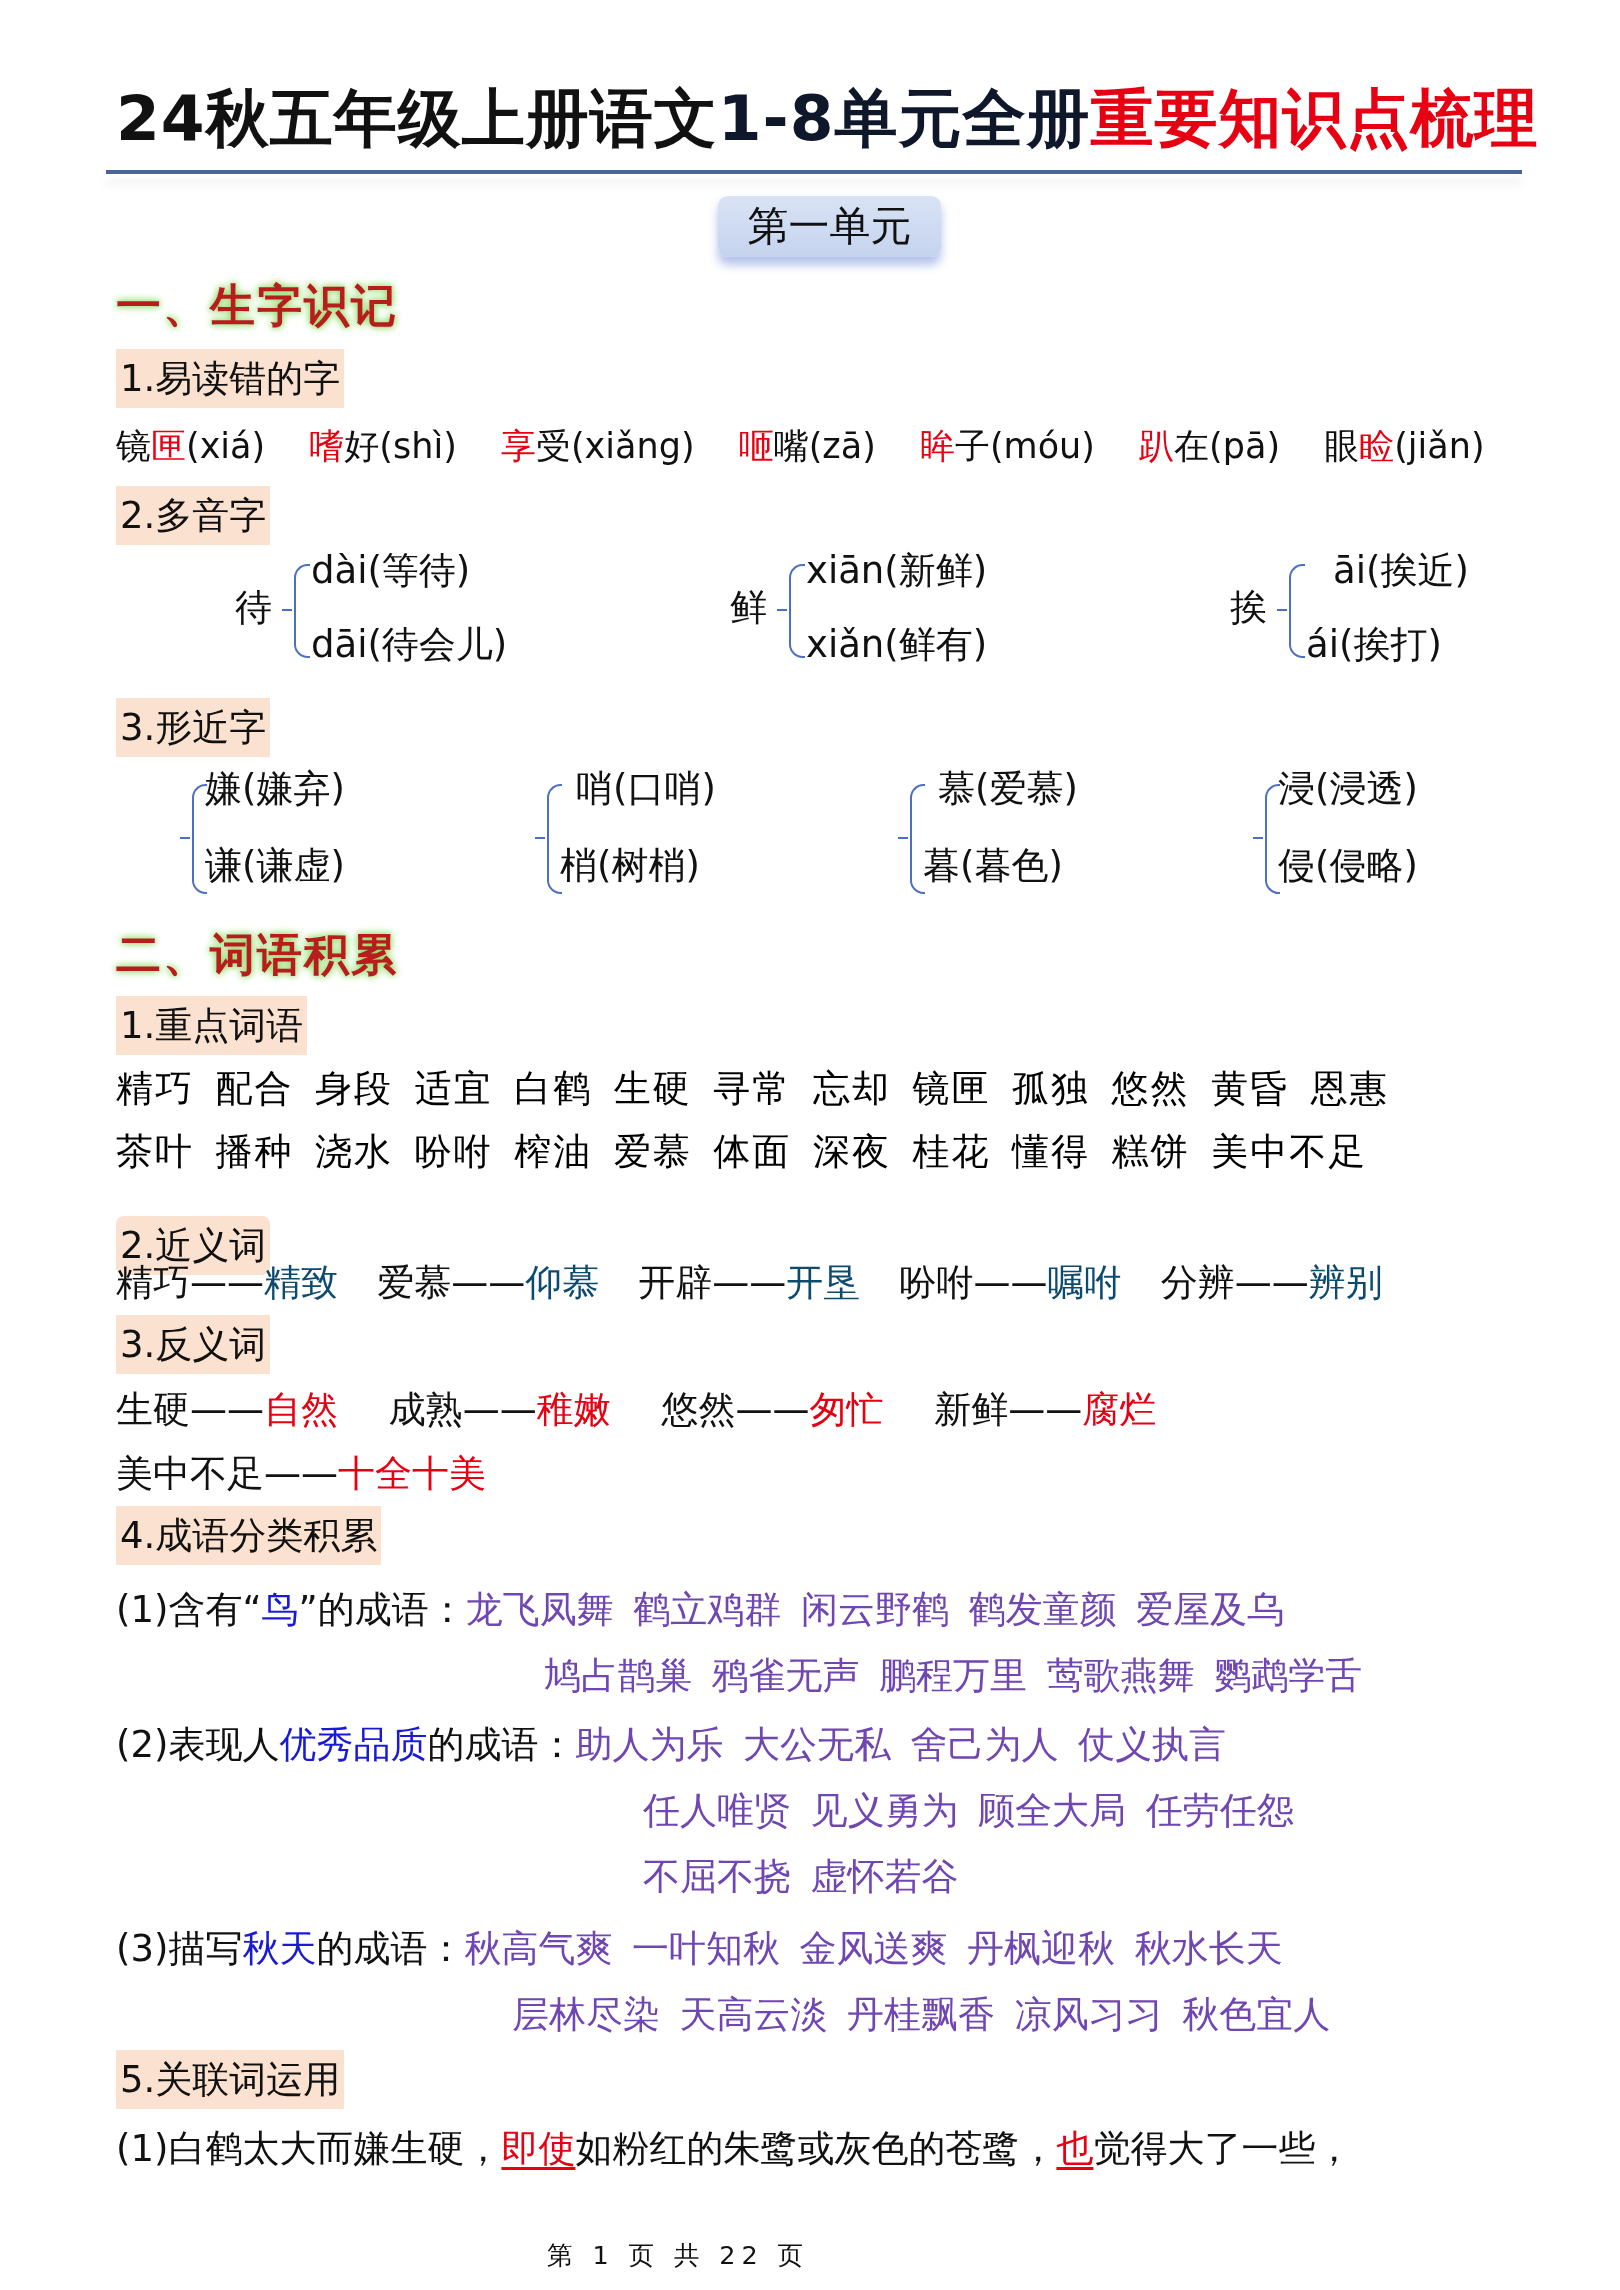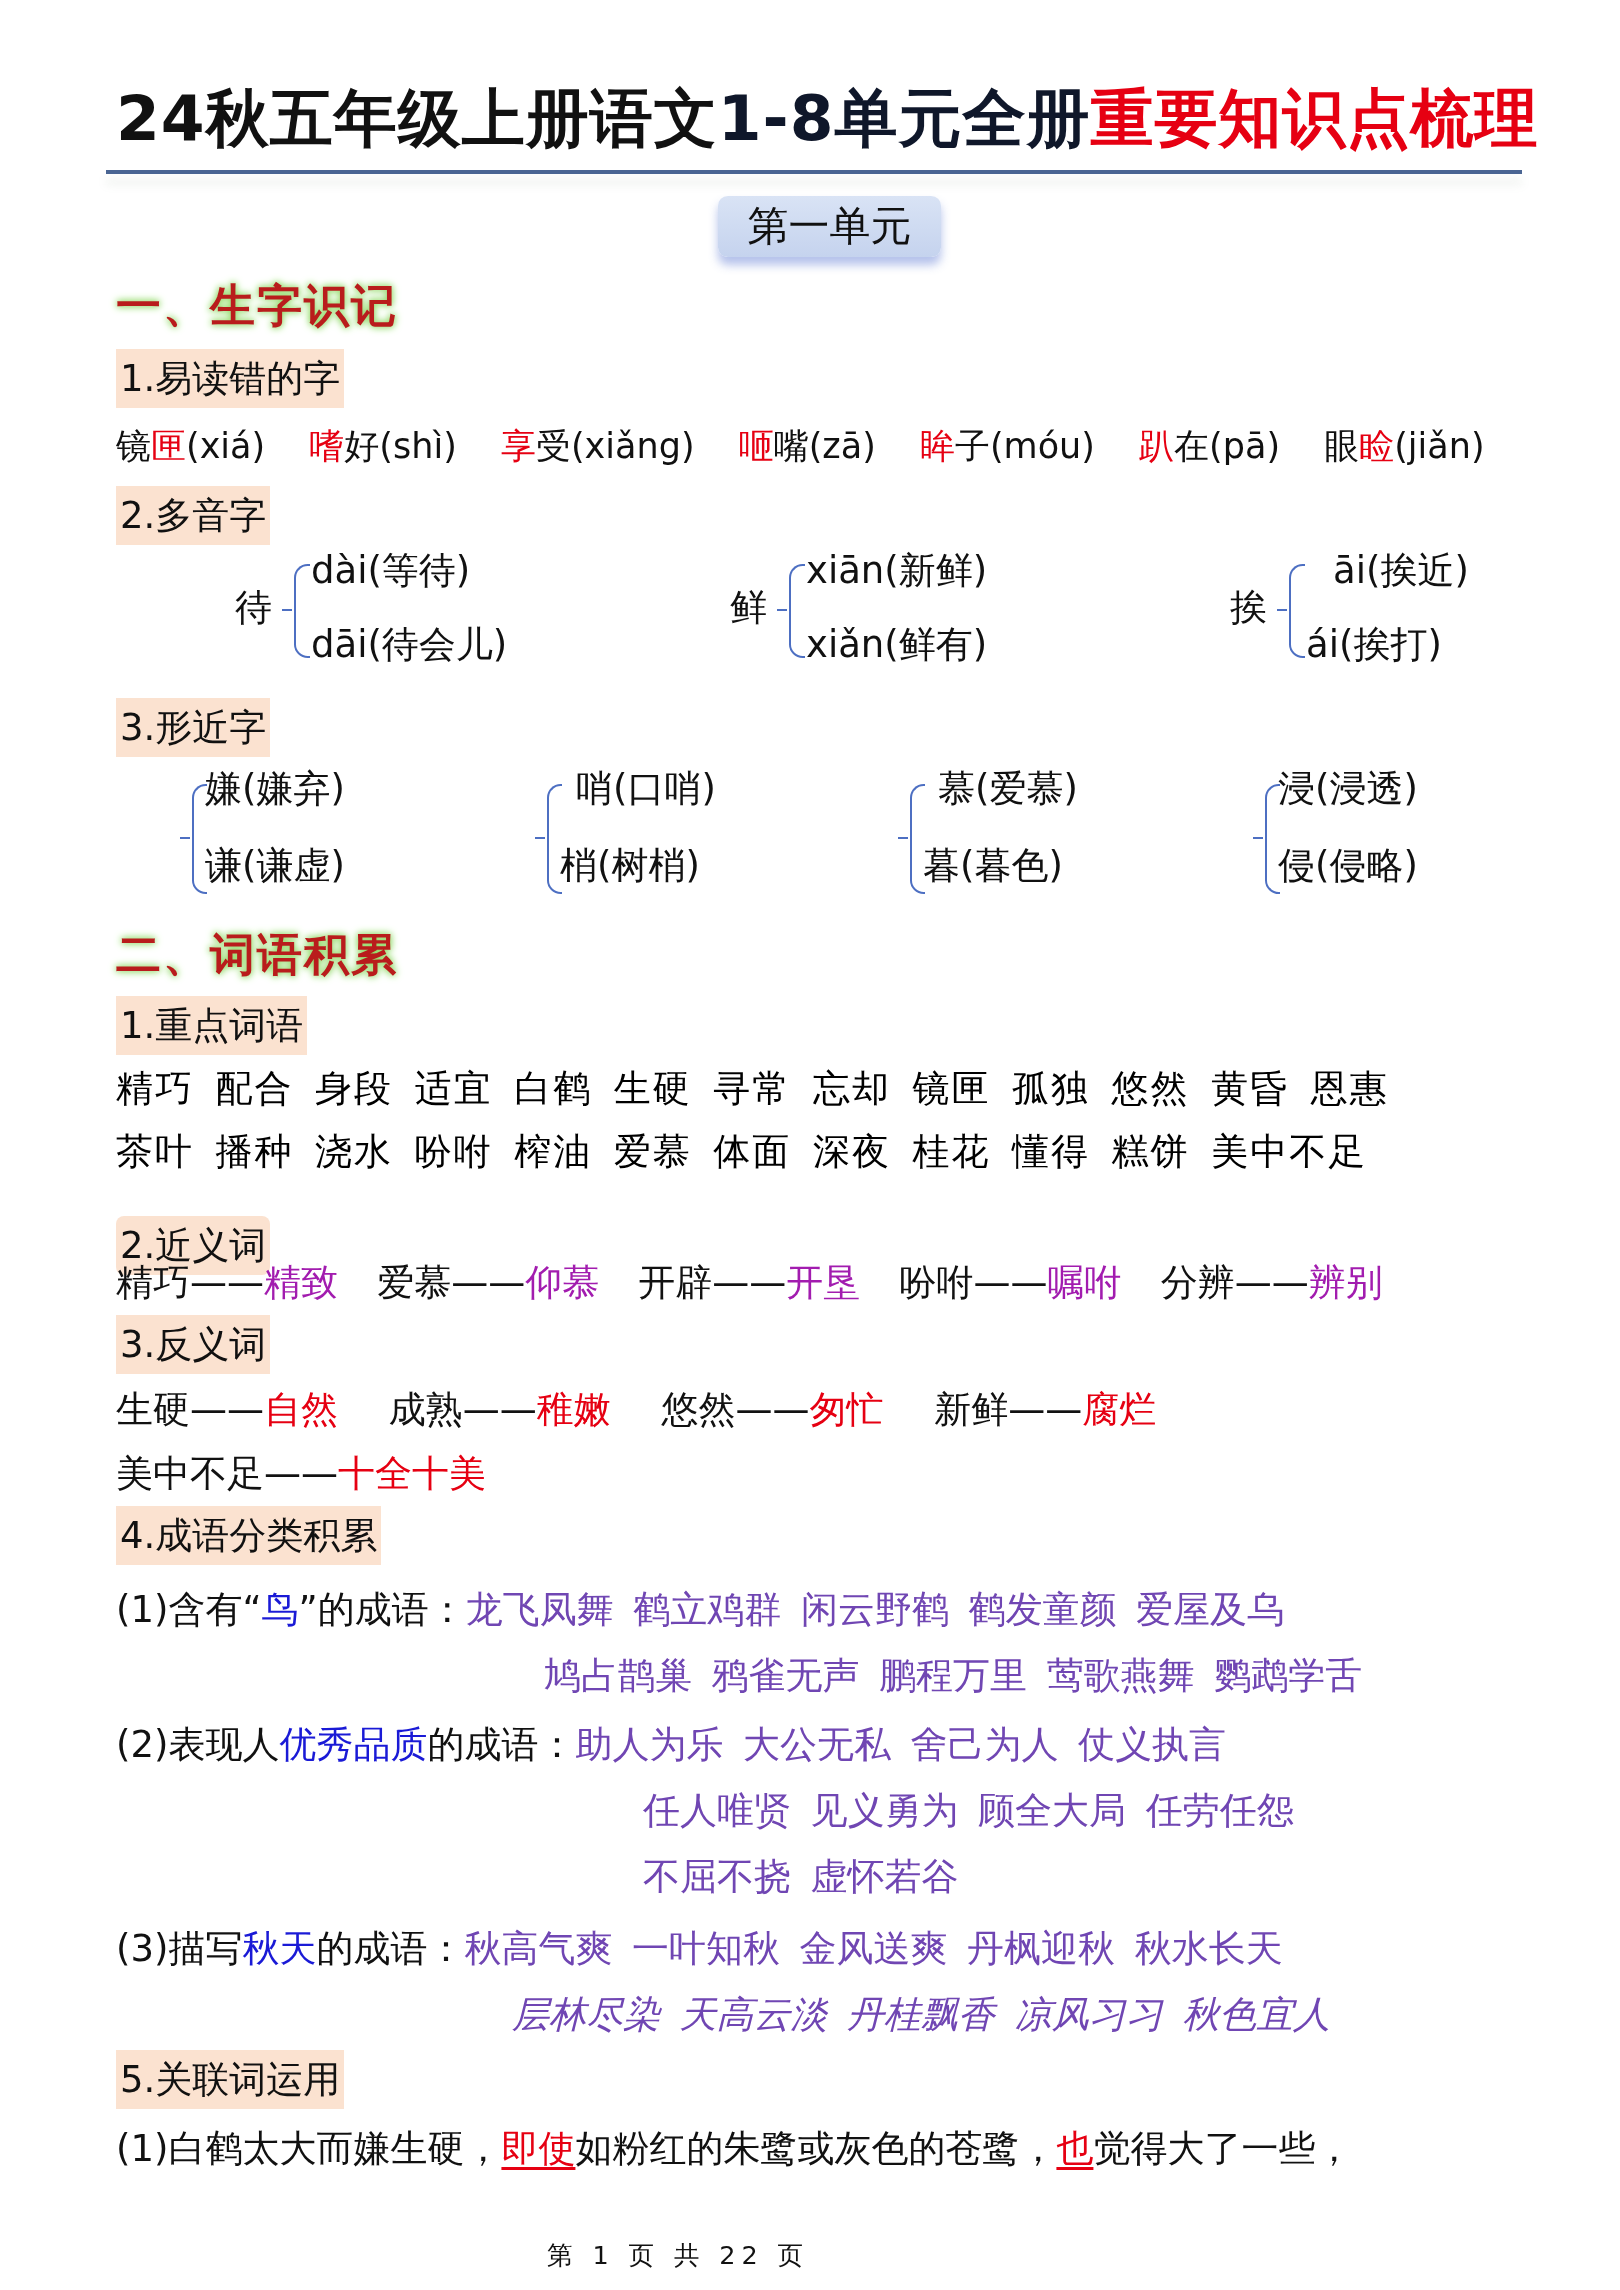--- a/index.html
+++ b/index.html
@@ -28,21 +28,21 @@
   .h1 {
     left: 116px; font-size: 45px; font-weight: bold; color: #b91c1c;
     text-shadow: 0 0 5.9px #8bd65d, 0 0 9.8px #a8e58a; letter-spacing: 2px;
   }
   .h2 {
     left: 116px; height: 59px; line-height: 59px; padding: 0 3.9px;
     background: #fbe2d0; font-size: 37px; color: #111;
   }
   .line { left: 116px; font-size: 37px; white-space: nowrap; line-height: 49px; }
   .red { color: #e60012; }
-  .dark-red { color: #a21caf; }
+  .dark-red { color: #0c4a6e; }
   .green { color: #000000; }
   .purple { color: #7046b3; }
   .blue { color: #1a1ad6; }
   .under { text-decoration: underline; text-decoration-color: #e60012; text-underline-offset: 5.9px; }
   .gap { display: inline-block; width: 33px; }
   .brace-group { position: absolute; }
   .brace-group .head { position: absolute; font-size: 37px; top: 29px; }
   .brace-group .brace {
     position: absolute; width: 13.7px; height: 90px; top: 9.8px;
     border: 2px solid #4d6fc2; border-right: none; border-radius: 13.7px 0 0 13.7px;
@@ -163,21 +163,21 @@
 
 <div class="abs line" style="top:1720px;">
   <span>(2)表现人</span><span class="blue">优秀品质</span><span>的成语：</span><span class="purple" style="word-spacing:7.8px;">助人为乐 大公无私 舍己为人 仗义执言</span>
 </div>
 <div class="abs line purple" style="top:1786px; left:643px; word-spacing:7.8px;">任人唯贤 见义勇为 顾全大局 任劳任怨</div>
 <div class="abs line purple" style="top:1852px; left:643px; word-spacing:7.8px;">不屈不挠 虚怀若谷</div>
 
 <div class="abs line" style="top:1924px;">
   <span>(3)描写</span><span class="blue">秋天</span><span>的成语：</span><span class="purple" style="word-spacing:7.8px;">秋高气爽 一叶知秋 金风送爽 丹枫迎秋 秋水长天</span>
 </div>
-<div class="abs line purple" style="top:1990px; left:512px; word-spacing:7.8px;font-style:italic;">层林尽染 天高云淡 丹桂飘香 凉风习习 秋色宜人</div>
+<div class="abs line purple" style="top:1990px; left:512px; word-spacing:7.8px;">层林尽染 天高云淡 丹桂飘香 凉风习习 秋色宜人</div>
 
 <div class="abs h2" style="top:2050px;">5.关联词运用</div>
 <div class="abs line" style="top:2124px;">
   <span>(1)白鹤太大而嫌生硬，</span><span class="red under">即使</span><span>如粉红的朱鹭或灰色的苍鹭，</span><span class="red under">也</span><span>觉得大了一些，</span>
 </div>
 
 <div class="abs footer">第 1 页 共 22 页</div>
 
 
 </body></html>

